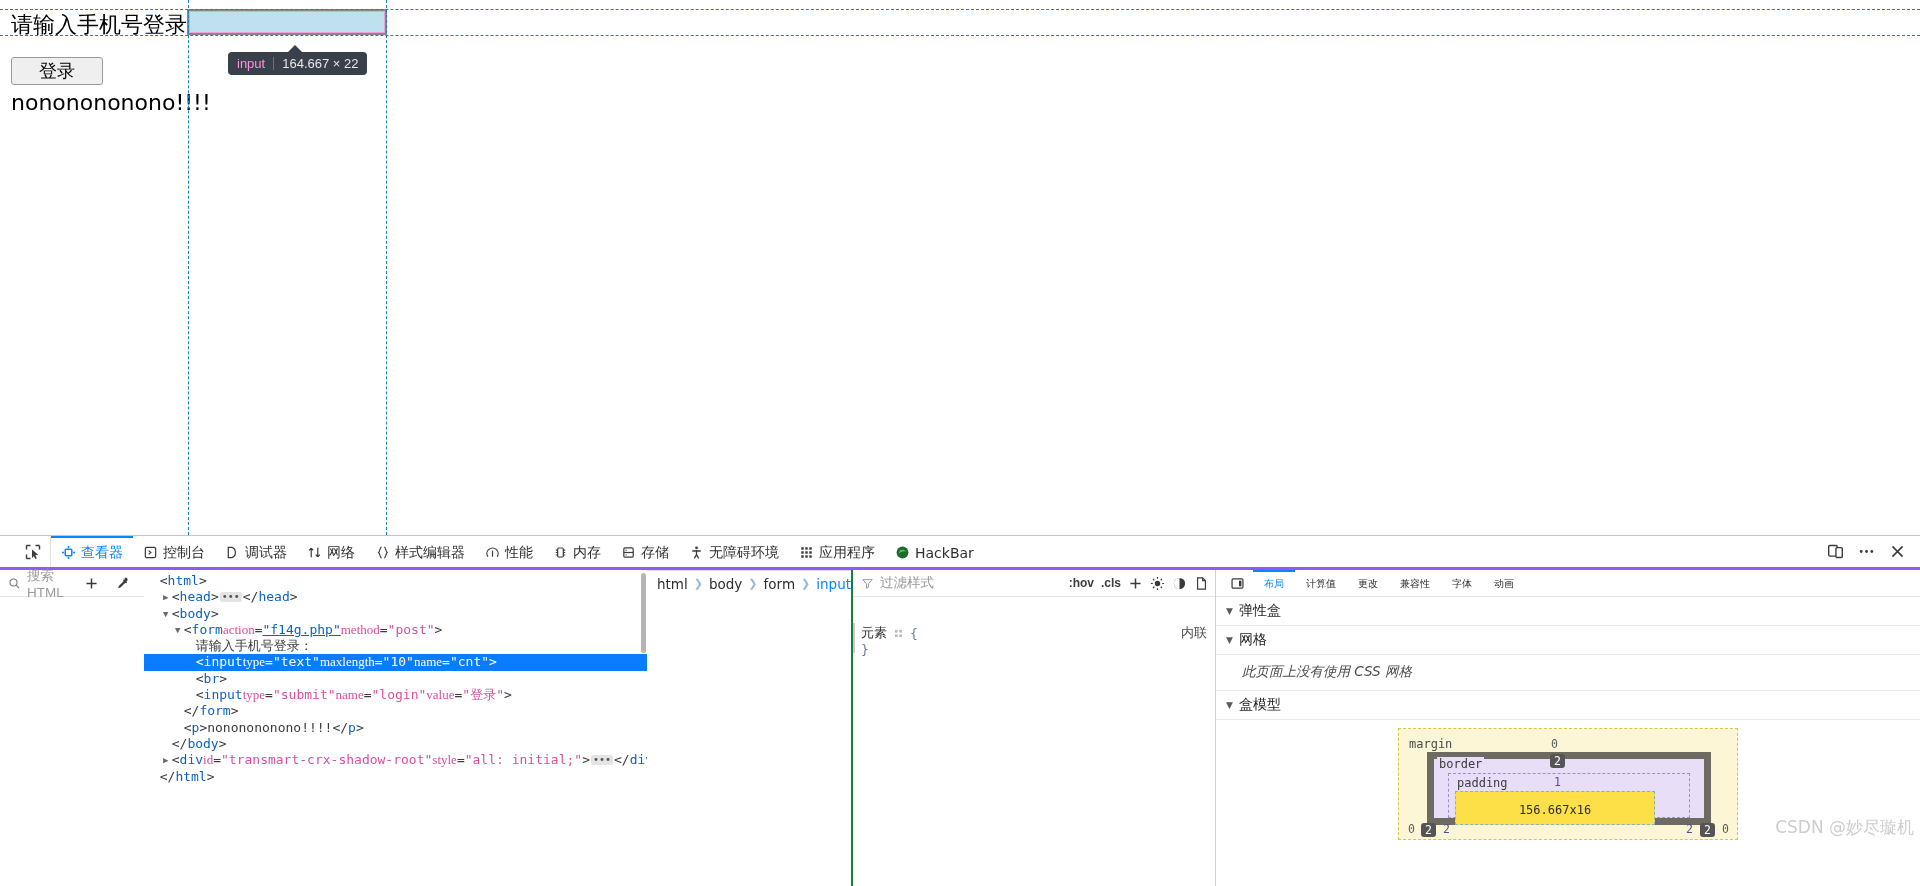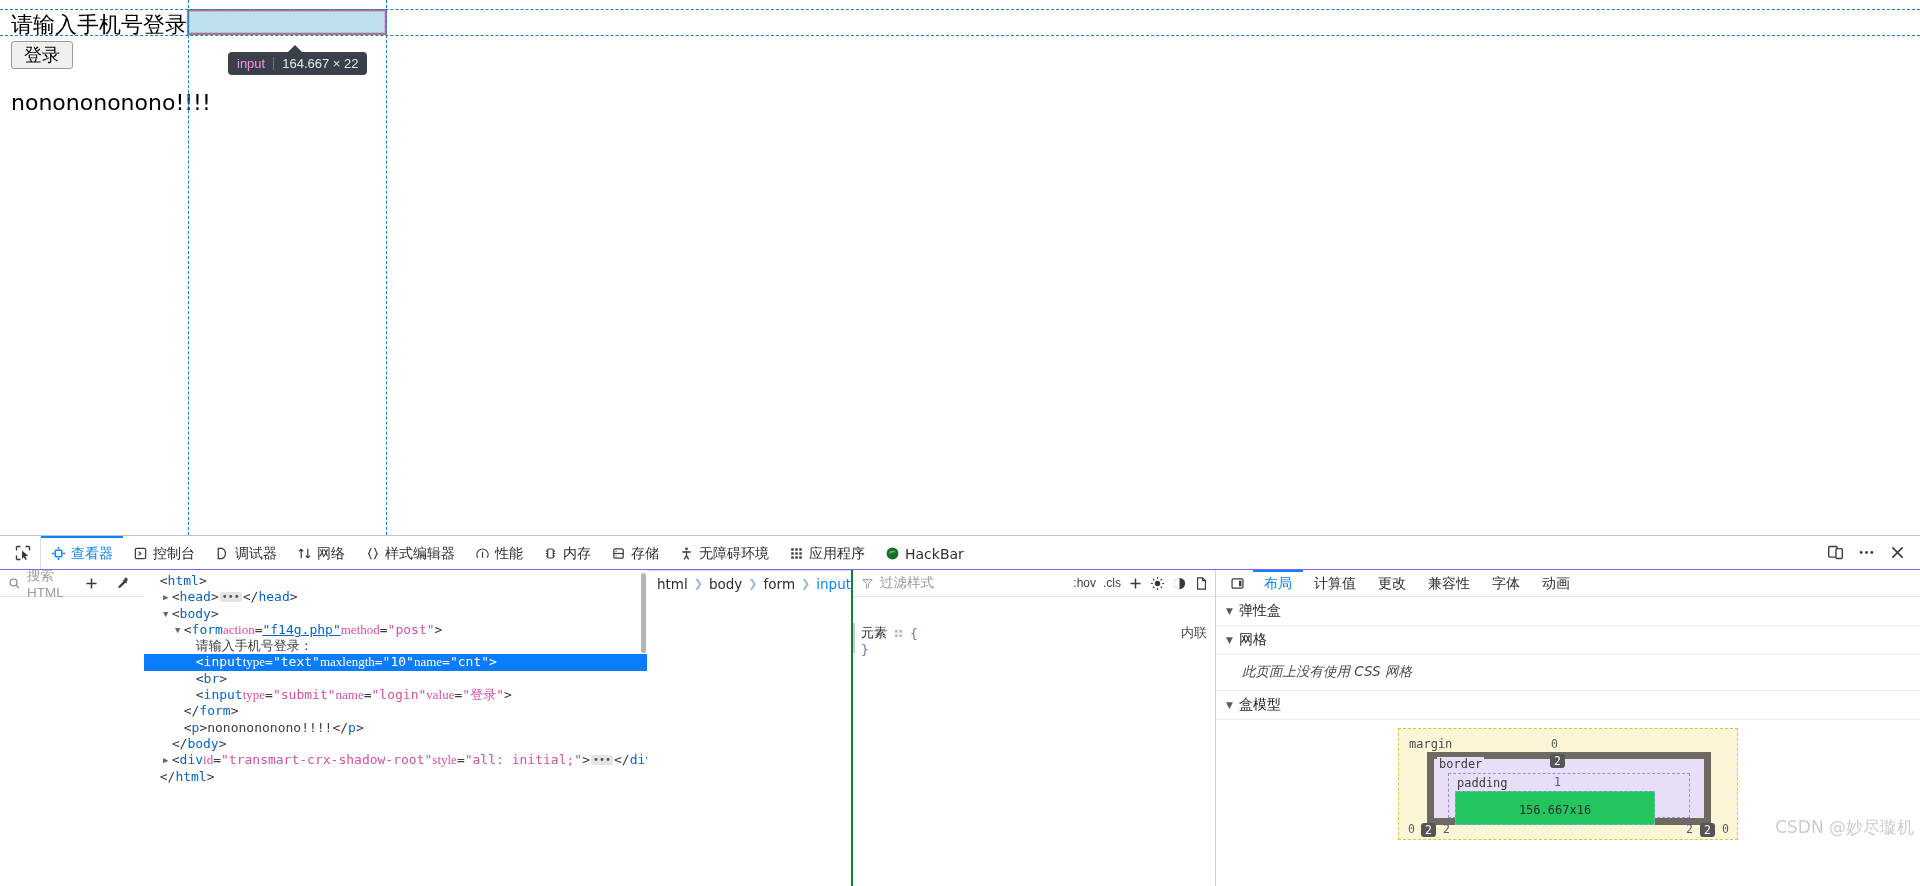--- a/index.html
+++ b/index.html
@@ -24,22 +24,22 @@
   }
   .hl-input {
     position: absolute; left: 187px; top: 9px;
     width: 200px; height: 26px;
     background: #bfe0ef;
     border: 2px solid #888888;
     outline: 1px solid #f0a0d8;
     outline-offset: -3px;
   }
   .login-btn {
-    position: absolute; left: 11px; top: 41px;
-    padding: 3px 12px;
+    position: absolute; left: 11px; top: 57px;
+    padding: 3px 27px;
     font-size: 18px;
     font-family: "DejaVu Sans", sans-serif;
     background: #efeff0;
     border: 1px solid #9a9a9a;
     border-radius: 3px;
     color: #000;
     line-height: 1.1;
   }
   .page-para {
     position: absolute; left: 11px; top: 90px;
@@ -86,23 +86,23 @@
     background: #ffffff;
     border-top: 1px solid #c4c4c4;
     display: flex; flex-direction: column;
     font-size: 13px;
   }
 
   
   .dt-toolbar {
     height: 34px; flex: 0 0 34px;
     display: flex; align-items: stretch;
-    border-bottom: 1px solid #8b5cf6;
+    border-bottom: 3px solid #8b5cf6;
     background: #fff;
-    padding-left: 6px;
+    padding-left: 16px;
   }
   .picker-btn {
     display: flex; align-items: center; padding: 0 9px;
     border-right: 1px solid #e0e0e0;
   }
   .tabs { display: flex; align-items: stretch; flex: 1; overflow: hidden; }
   .dt-tab {
     display: flex; align-items: center; gap: 5px;
     padding: 0 10px; white-space: nowrap;
     color: #2f2f2f; font-size: 14px;
@@ -182,21 +182,21 @@
     border-right: 1px solid #d0d0d0;
     min-height: 0;
   }
   .rules-toolbar {
     height: 27px; flex: 0 0 27px;
     display: flex; align-items: center;
     border-bottom: 1px solid #e6e6e6;
     padding: 0 6px 0 8px; gap: 7px;
   }
   .filter-field { flex: 1; color: #9b9b9b; font-size: 13.5px; display: flex; align-items: center; gap: 6px; }
-  .pseudo { font-size: 12px; font-weight: normal; color: #3d3d3d; }
+  .pseudo { font-size: 12px; font-weight: bold; color: #3d3d3d; }
   .rules-body { flex: 1; padding: 6px 8px; font-family: "DejaVu Sans Mono", monospace; font-size: 13px; position: relative; margin-top: 21px; }
   .rule-head { display: flex; align-items: center; gap: 7px; color: #2d2d2d; }
   .rule-head .dots {
     display: inline-block; width: 9px; height: 9px;
     background-image: radial-gradient(#b9b9b9 42%, transparent 43%);
     background-size: 4.5px 4.5px;
   }
   .rule-brace { color: #6a7a95; }
   .inline-src {
     position: absolute; right: 8px; top: 6px;
@@ -209,21 +209,21 @@
   }
   .layout-tabs {
     height: 27px; flex: 0 0 27px;
     display: flex; align-items: stretch;
     border-bottom: 1px solid #e6e6e6;
     padding-left: 6px;
   }
   .lt-icon { display: flex; align-items: center; padding: 0 8px; }
   .lt {
     display: flex; align-items: center; padding: 0 11px;
-    font-size: 14px; color: #2f2f2f;
+    font-size: 10px; color: #2f2f2f;
     border-top: 2px solid transparent;
     font-family: "DejaVu Sans", sans-serif;
   }
   .lt.active { color: #0a84ff; border-top-color: #0a84ff; }
 
   .layout-body { flex: 1; overflow: hidden; }
   .sec-head {
     display: flex; align-items: center; gap: 6px;
     padding: 5px 10px; font-size: 14px; color: #1f1f1f;
     border-bottom: 1px solid #eaeaea;
@@ -257,21 +257,21 @@
   .bm-lbl.border { left: 38px; top: 28px; color: #3b3b3b; background: #e9def8; padding: 0 2px; z-index: 3; }
   .bm-padding-box {
     position: absolute; left: 14px; top: 14px; right: 14px; bottom: 0;
     border: 1px dashed #9d8fc4;
     background: #e9def8;
   }
   .bm-lbl.padding { left: 58px; top: 47px; color: #3b3b3b; z-index: 3; }
   .bm-content {
     position: absolute; left: 56px; top: 62px;
     width: 200px; height: 34px;
-    background: #22c55e; border: 1px dashed #7fb3cf;
+    background: #fde047; border: 1px dashed #7fb3cf;
     display: flex; align-items: flex-start; justify-content: center;
     padding-top: 11px;
     color: #2d2d2d; font-size: 12px;
   }
   .bm-num { position: absolute; color: #5c5c5c; font-size: 11.5px; }
   .bm-badge {
     position: absolute; background: #555; color: #fff;
     border-radius: 3px; padding: 0 4px; font-size: 11.5px; line-height: 14px;
   }
   .watermark {

